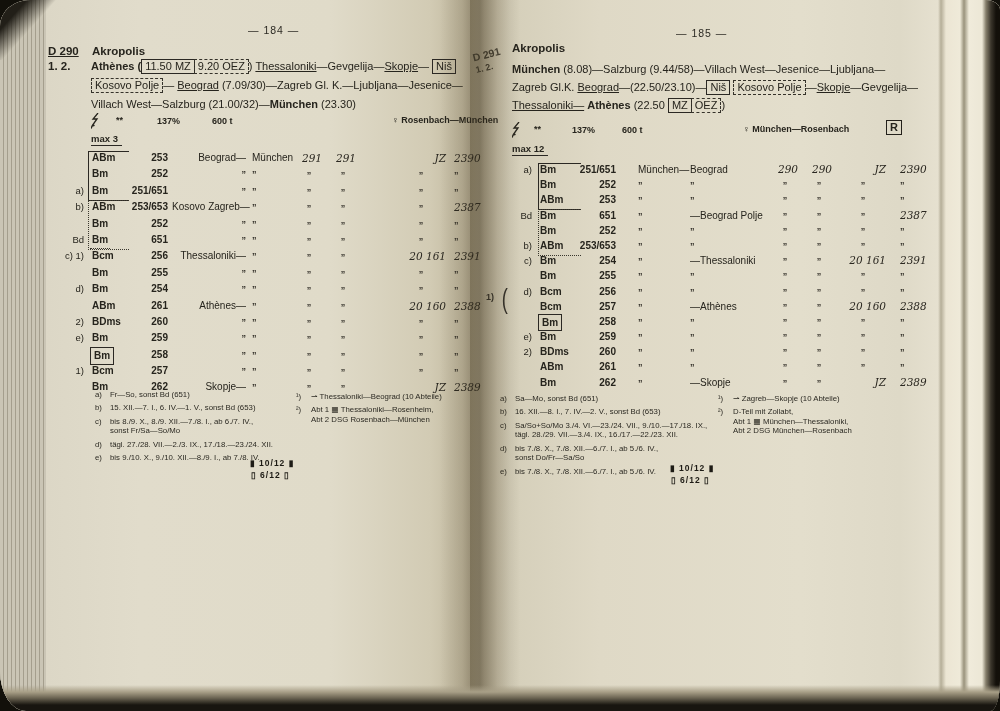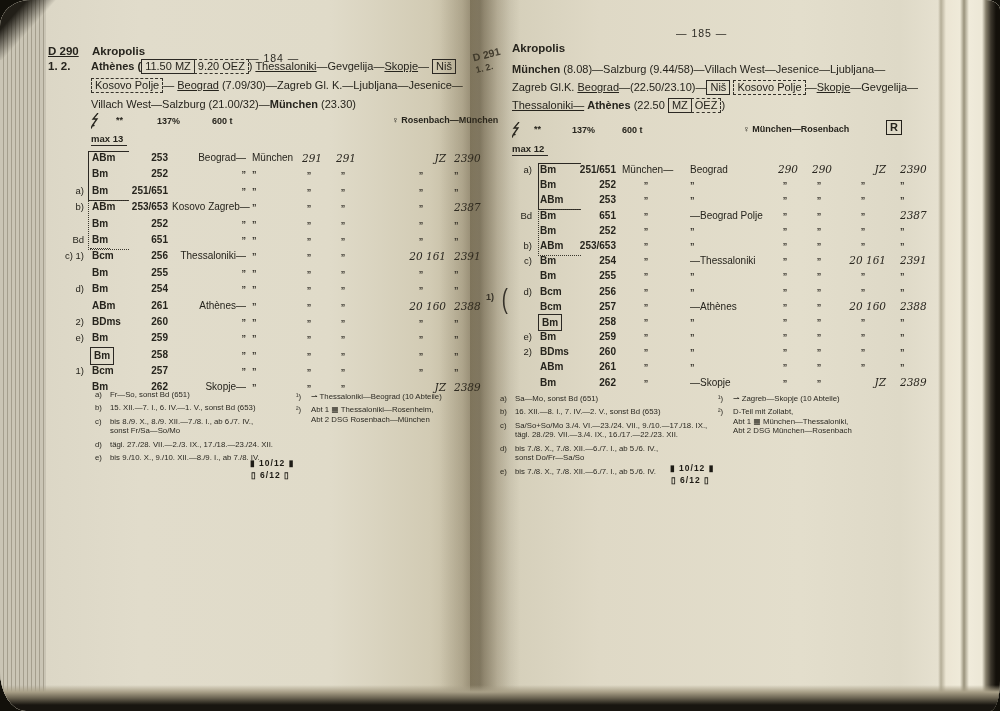--- a/index.html
+++ b/index.html
@@ -55,21 +55,21 @@
   .lp .c-sa{left:122px;width:78px;text-align:right;}
   .lp .c-sb{left:202px;width:58px;text-align:left;}
   .lp .c-i1{left:246px;width:30px;}
   .lp .c-i2{left:280px;width:30px;}
   .lp .c-c3{left:346px;width:54px;}
   .lp .c-c4{left:404px;width:44px;text-align:left;}
   
   .rp .c-m{left:0;width:34px;}
   .rp .c-t{left:38px;width:46px;}
   .rp .c-n{left:74px;width:44px;}
-  .rp .c-sa{left:120px;width:52px;text-align:center;}
+  .rp .c-sa{left:136px;width:52px;text-align:left;}
   .rp .c-sb{left:188px;width:86px;text-align:left;}
   .rp .c-i1{left:270px;width:30px;}
   .rp .c-i2{left:304px;width:30px;}
   .rp .c-c3{left:338px;width:50px;}
   .rp .c-c4{left:392px;width:48px;text-align:left;}
   .rp .c-c4 .in{padding-left:8px;}
   
   .brk{position:absolute;pointer-events:none;}
   .brk.solid{border-left:1.2px solid #2b2823;border-top:1.2px solid #2b2823;border-bottom:1.2px solid #2b2823;}
   .brk.dotted{border-left:1.2px dotted #3a372e;border-top:1.2px dotted #3a372e;border-bottom:1.2px dotted #3a372e;}
@@ -85,21 +85,21 @@
 <body>
 
 <div class="scene">
   <div class="book">
     <div class="pageL"></div>
     <div class="pageR"></div>
     <div class="stackL"></div>
     <div class="stackR"></div>
     <div class="wedgeTL"></div>
 
-    <div class="abs pgnum" style="left:248px;top:24px;margin-top:28px;">— 184 —</div>
+    <div class="abs pgnum" style="left:248px;top:24px;">— 184 —</div>
 
     <div class="abs ttl" style="left:48px;top:45px;text-decoration:underline;">D 290</div>
     <div class="abs ttl" style="left:92px;top:45px;">Akropolis</div>
     <div class="abs ttl" style="left:48px;top:60px;">1. 2.</div>
 
     <div class="abs route" style="left:91px;top:57px;"><span class="s-b">Athènes (</span><span class="s-bx">11.50 MZ</span><span class="s-dbx2">9.20 OEZ</span><span class="s-p">) </span><span class="s-u">Thessaloniki</span><span class="s-p">—Gevgelija—</span><span class="s-u">Skopje</span><span class="s-p">— </span><span class="s-bx">Niš</span></div>
     <div class="abs route" style="left:91px;top:76px;"><span class="s-dbx">Kosovo Polje</span><span class="s-p">— </span><span class="s-u">Beograd</span><span class="s-p"> (7.09/30)—Zagreb Gl. K.—Ljubljana—Jesenice—</span></div>
     <div class="abs route" style="left:91px;top:95px;"><span class="s-p">Villach West—Salzburg (21.00/32)—</span><span class="s-b">München</span><span class="s-p"> (23.30)</span></div>
 
     <div class="abs" style="left:91px;top:113px;">
@@ -108,21 +108,21 @@
         </svg>
     </div>
     <div class="abs symrow" style="left:116px;top:115px;">**</div>
     <div class="abs symrow" style="left:157px;top:116px;">137%</div>
     <div class="abs symrow" style="left:212px;top:116px;">600 t</div>
     <div class="abs symrow" style="left:392px;top:115px;">
       <span>♀</span>
       <span>Rosenbach—München</span>
     </div>
 
-    <div class="abs maxlbl" style="left:91px;top:133px;">max 13</div>
+    <div class="abs maxlbl" style="left:91px;top:133px;">max 3</div>
 
     <div class="trows lp" style="left:48px;top:150px;width:448px;">
         <div class="trow">
           <div class="cell c-m"><span class="in"></span></div>
           <div class="cell c-t"><span class="in">ABm</span></div>
           <div class="cell c-n"><span class="in">253</span></div>
           <div class="cell c-sa"><span class="in">Beograd—</span></div>
           <div class="cell c-sb"><span class="in">München</span></div>
           <div class="cell c-i1"><span class="in">291</span></div>
           <div class="cell c-i2"><span class="in">291</span></div>

